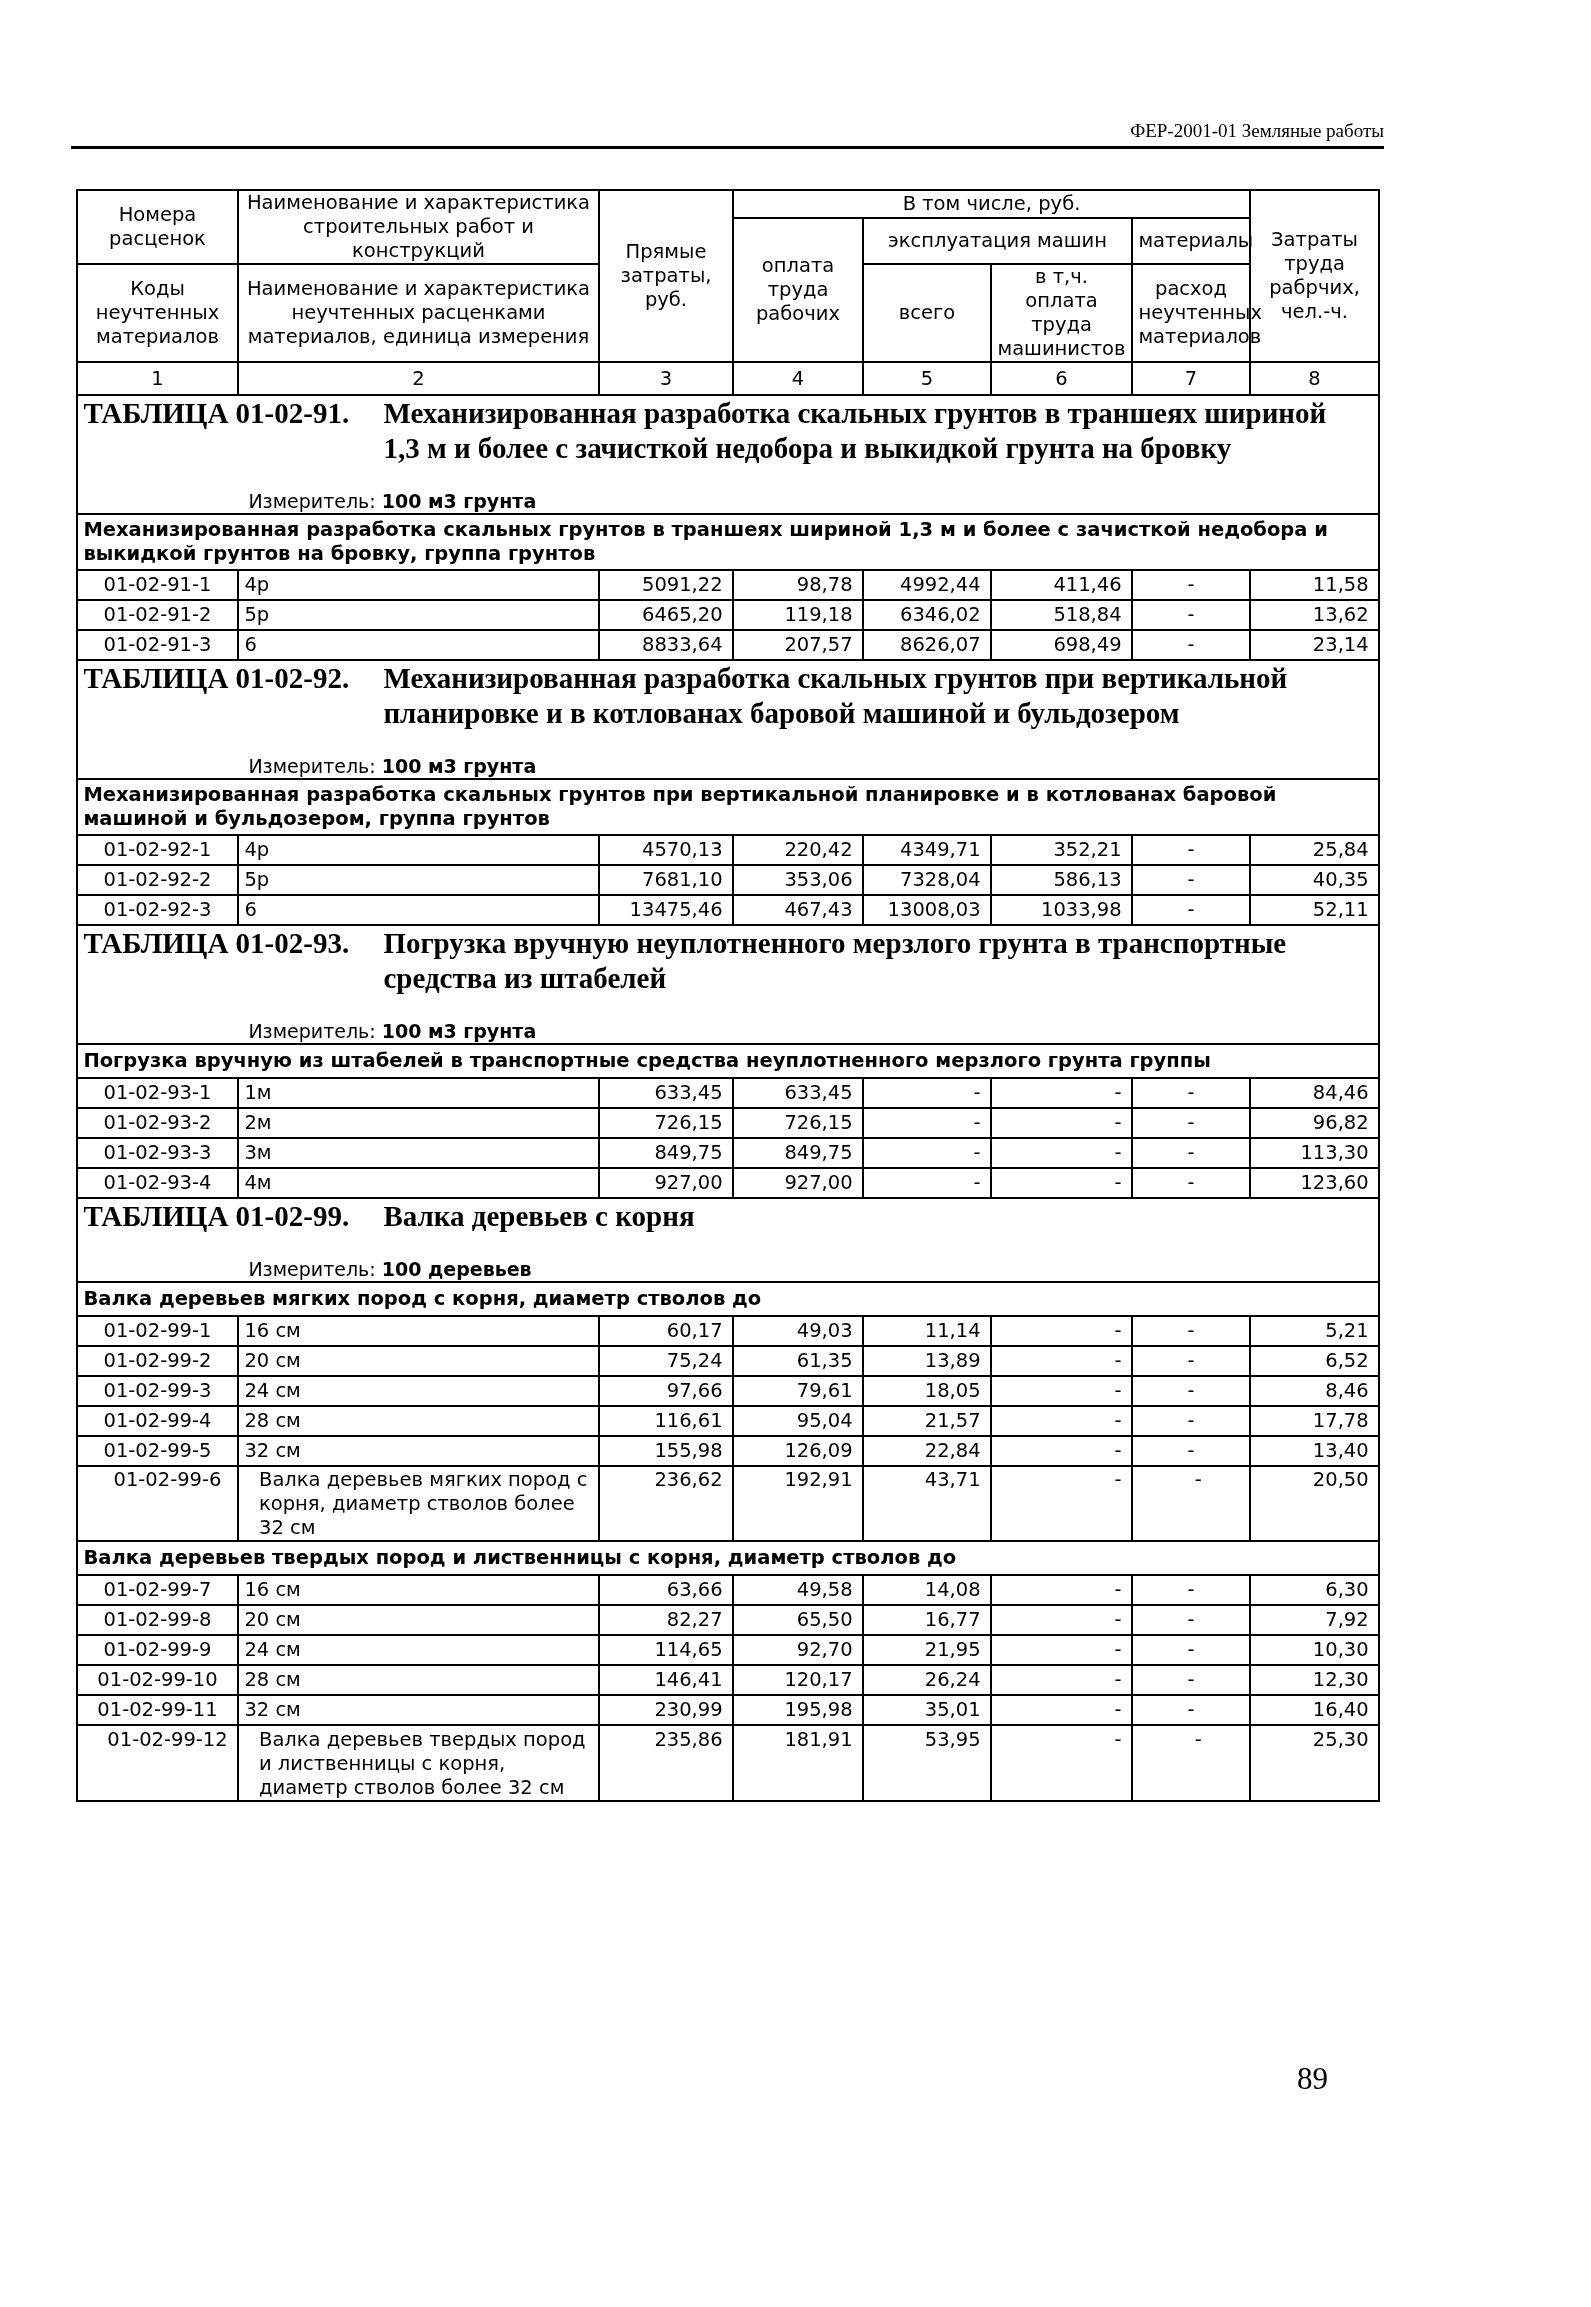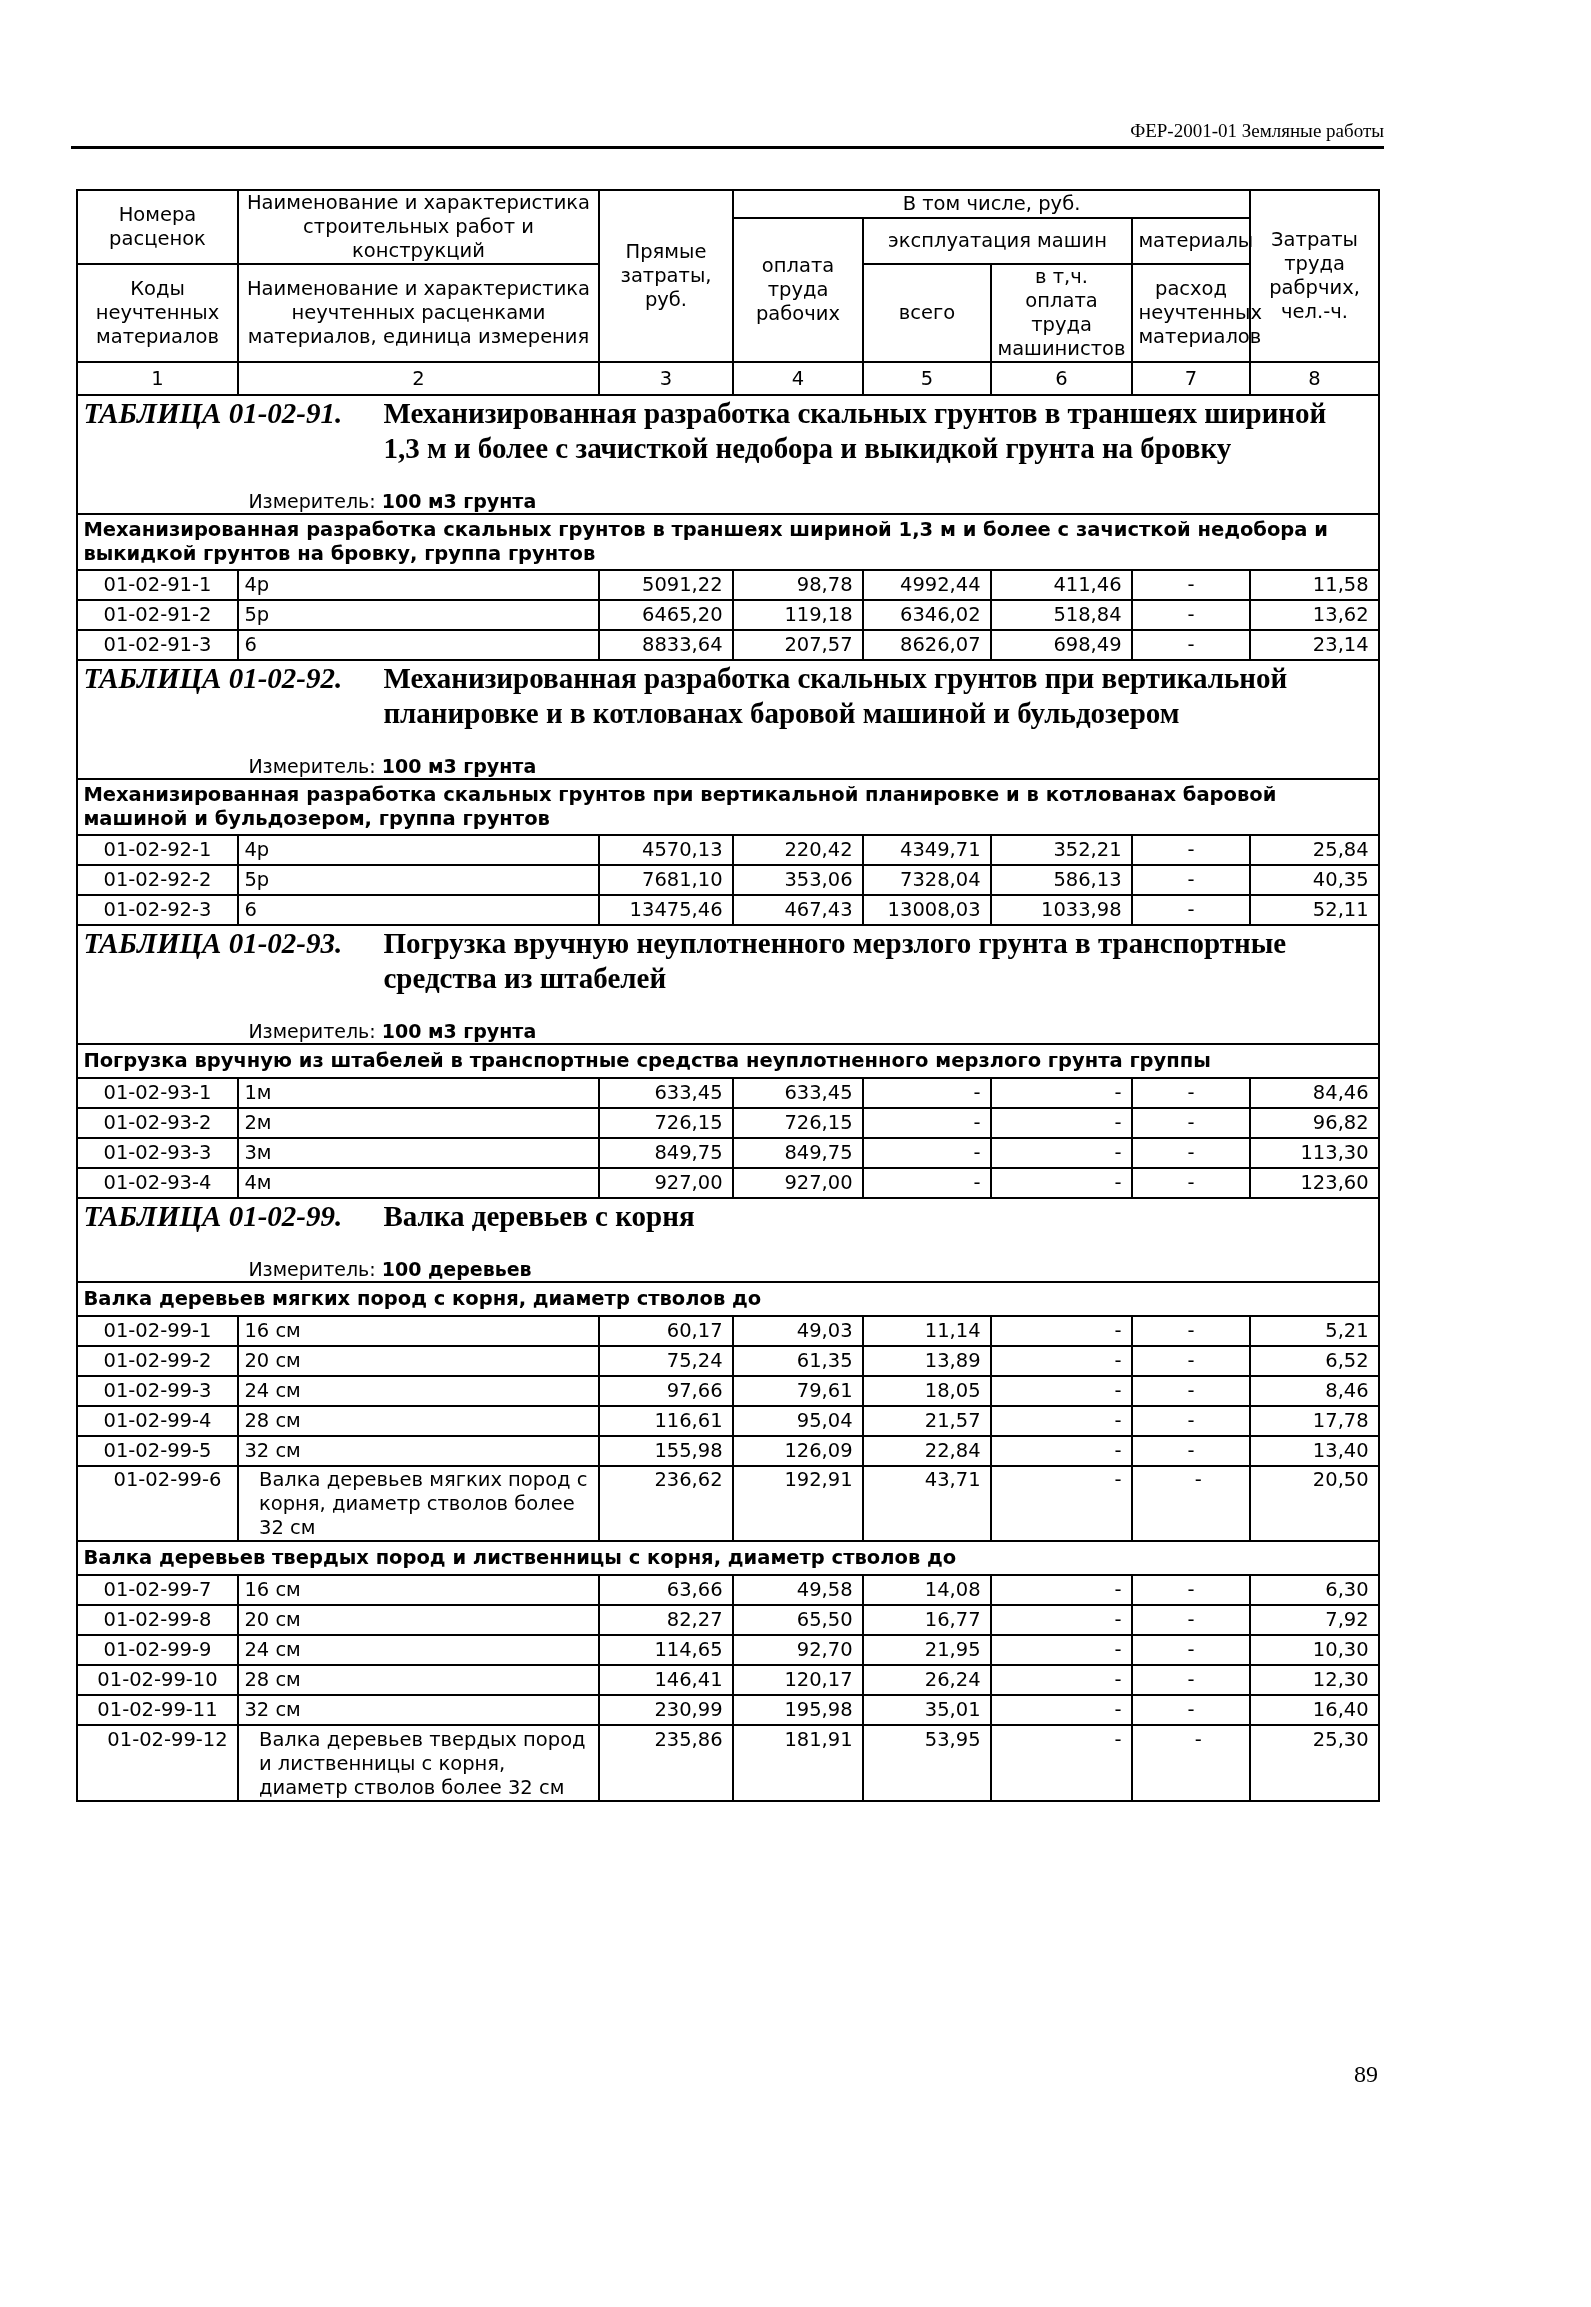--- a/index.html
+++ b/index.html
@@ -5,31 +5,31 @@
   html, body { margin:0; padding:0; background:#ffffff; }
   body { width:1591px; height:2307px; position:relative; color:#000; font-family:"DejaVu Sans", sans-serif; }
   .running-head { position:absolute; left:71px; top:114px; width:1313px; height:32px; border-bottom:3.4px solid #000; }
   .running-head span { position:absolute; right:0; bottom:4px; font-family:"Liberation Serif", serif; font-size:19px; }
   table.fer { position:absolute; left:76px; top:189px; width:1302px; border-collapse:collapse; table-layout:fixed; }
   table.fer td { border:2px solid #000; padding:0 5.4px; font-size:19.5px; line-height:24px; vertical-align:middle; }
   .hdr td { text-align:center; font-size:18px; line-height:21.5px; }
   .num td { text-align:center; font-size:19.5px; height:31px; padding:0; }
   .title-row td { border-top:2px solid #000; border-bottom:2px solid #000; padding:12px 0 4px 0; }
   .tbl-title { font-family:"Liberation Serif", serif; font-weight:bold; font-size:29px; line-height:35px; display:flex; }
-  .tbl-title .lab { width:300px; flex:none; text-align:left; padding-left:0;font-style:italic; }
+  .tbl-title .lab { width:300px; flex:none; text-align:left; padding-left:0; }
   .tbl-title .txt { flex:1; padding-right:20px; }
   .meas { padding-left:165px; font-size:19px; margin-top:23px; line-height:24px; }
   .meas b { font-weight:bold; }
   .grp td { border-left:2px solid #000; border-right:2px solid #000; padding:9.4px 13.5px 0 167px; font-weight:bold; font-size:18px; line-height:22px; }
   .row td { height:28px; }
   .row td.code { text-align:center; padding:0; }
   .row td.r { text-align:right; padding-right:9.4px; }
   .row td.c { text-align:center; }
   .row.tall td { vertical-align:top; padding-top:1.3px;padding-left:20px; }
-  .page-num { position:absolute; left:1354px; top:2061px; font-family:"Liberation Serif", serif; font-size:24px; }
+  .page-num { position:absolute; left:1297px; top:2061px; font-family:"Liberation Serif", serif; font-size:31px; }
 </style>
 </head>
 <body>
 
 <div class="running-head">
   <span>ФЕР-2001-01   Земляные работы</span>
 </div>
 
 <table class="fer">
   <colgroup>

